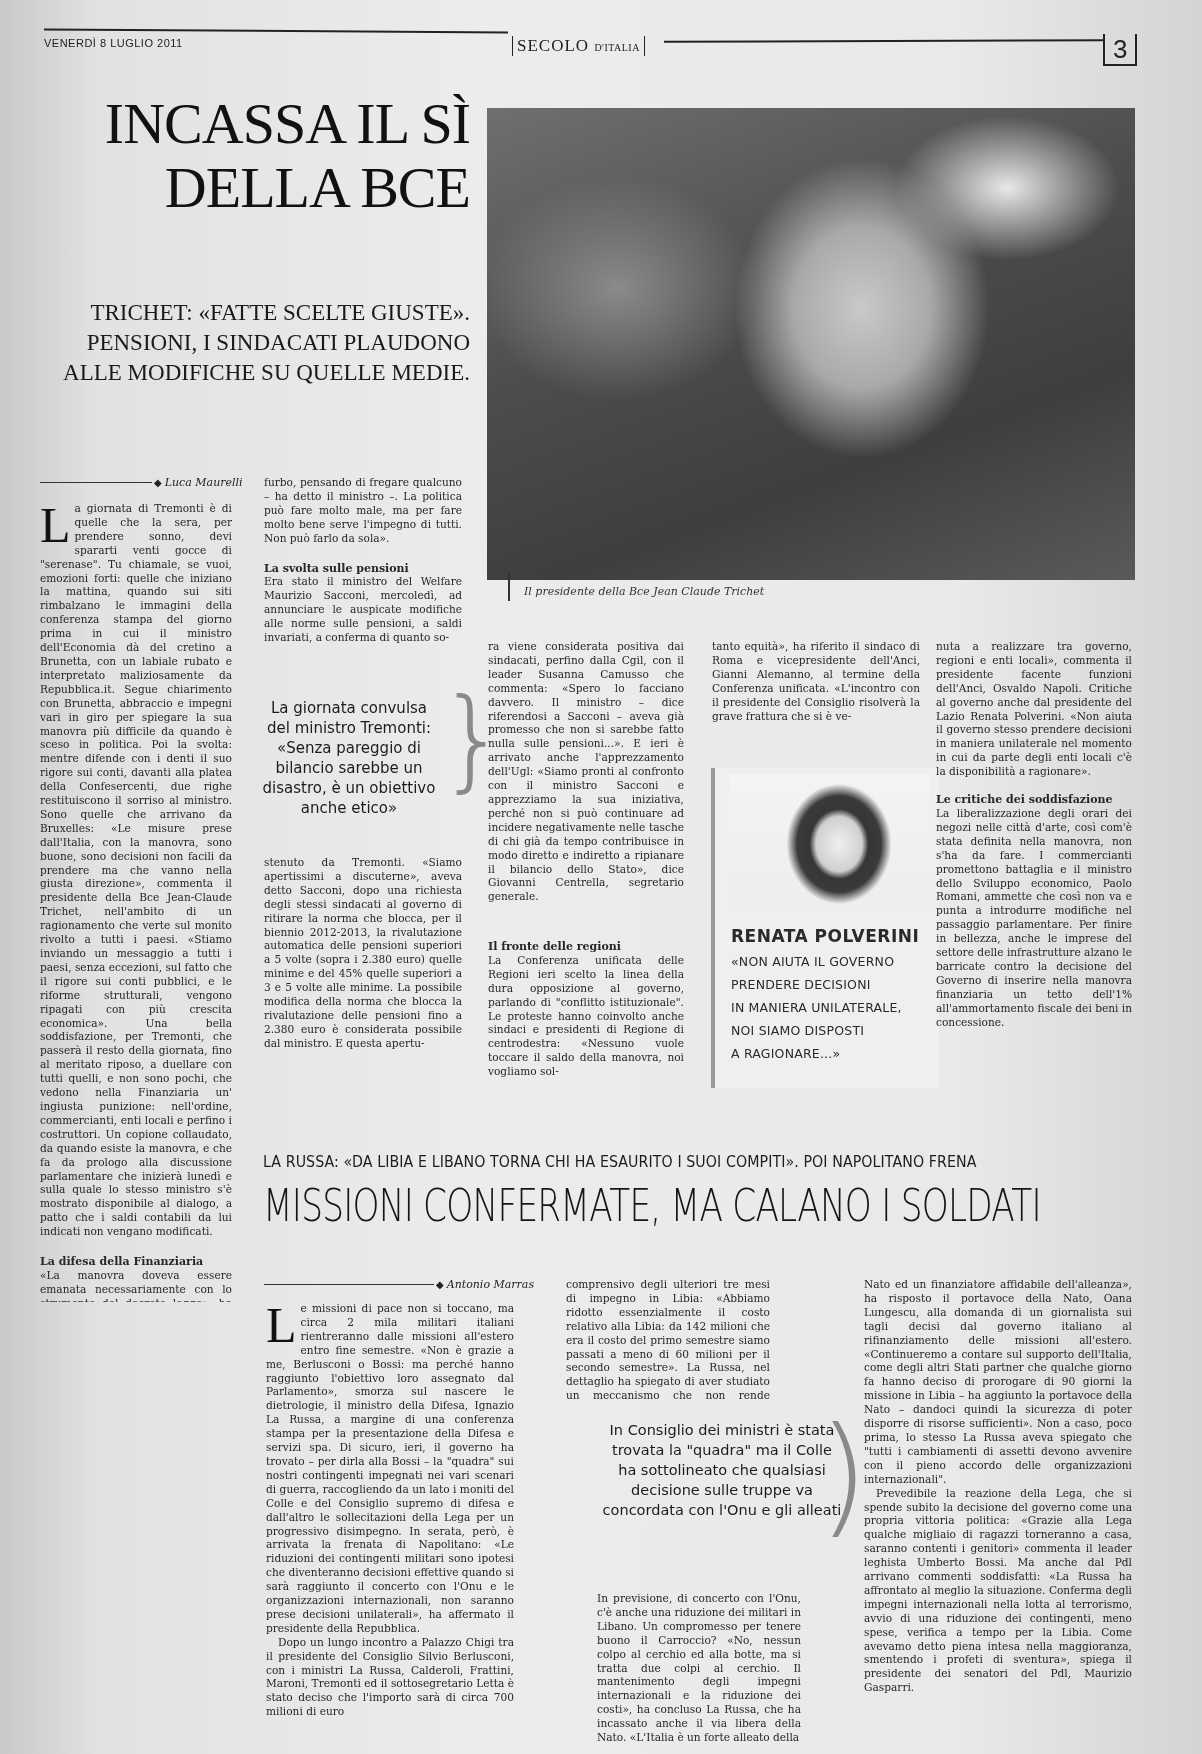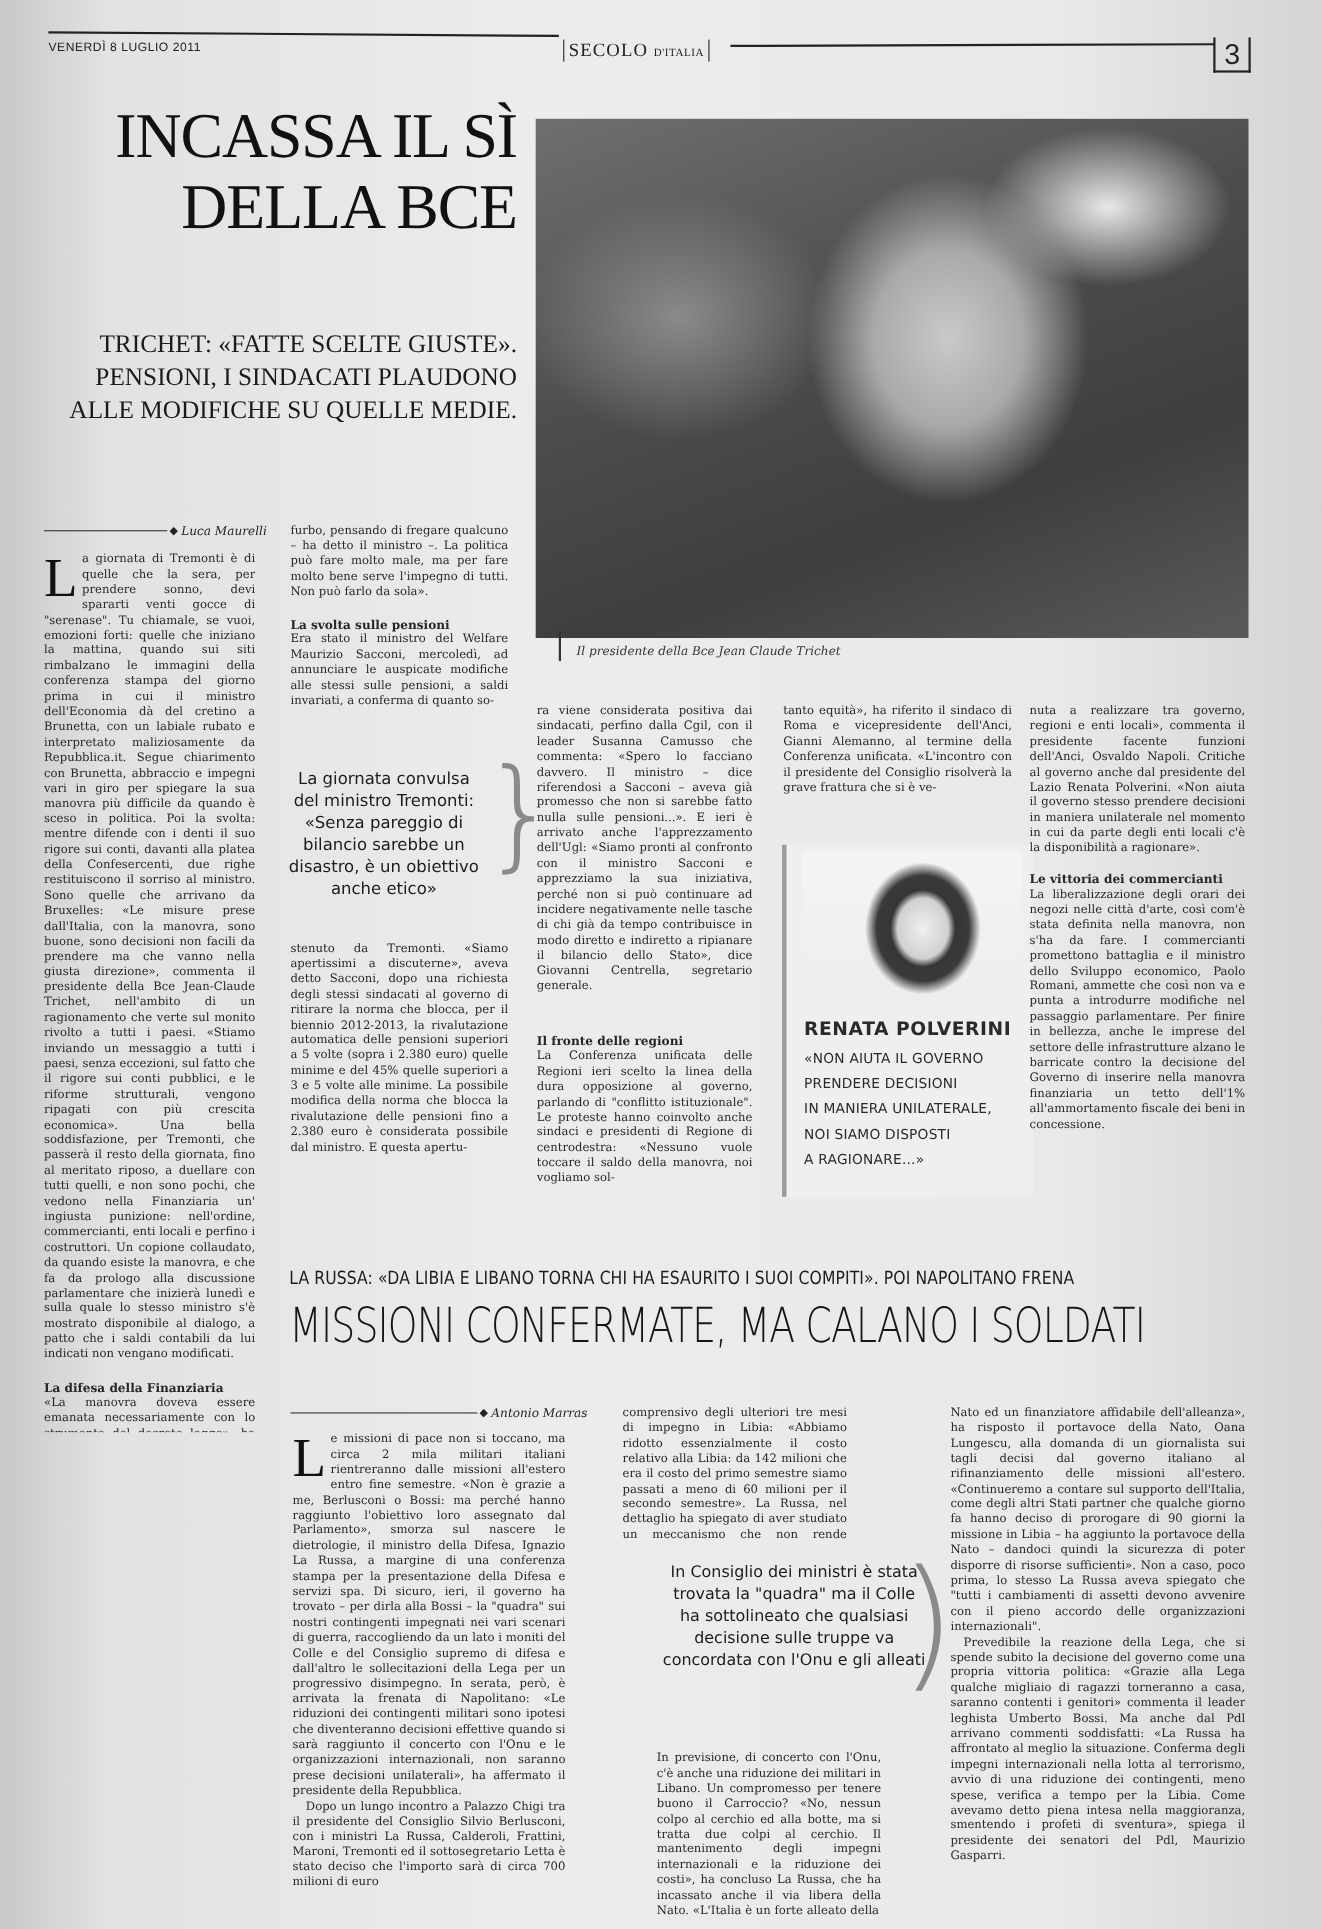--- a/index.html
+++ b/index.html
@@ -94,21 +94,21 @@
     <p>a giornata di Tremonti è di quelle che la sera, per prendere sonno, devi spararti venti gocce di "serenase". Tu chiamale, se vuoi, emozioni forti: quelle che iniziano la mattina, quando sui siti rimbalzano le immagini della conferenza stampa del giorno prima in cui il ministro dell'Economia dà del cretino a Brunetta, con un labiale rubato e interpretato maliziosamente da Repubblica.it. Segue chiarimento con Brunetta, abbraccio e impegni vari in giro per spiegare la sua manovra più difficile da quando è sceso in politica. Poi la svolta: mentre difende con i denti il suo rigore sui conti, davanti alla platea della Confesercenti, due righe restituiscono il sorriso al ministro. Sono quelle che arrivano da Bruxelles: «Le misure prese dall'Italia, con la manovra, sono buone, sono decisioni non facili da prendere ma che vanno nella giusta direzione», commenta il presidente della Bce Jean-Claude Trichet, nell'ambito di un ragionamento che verte sul monito rivolto a tutti i paesi. «Stiamo inviando un messaggio a tutti i paesi, senza eccezioni, sul fatto che il rigore sui conti pubblici, e le riforme strutturali, vengono ripagati con più crescita economica». Una bella soddisfazione, per Tremonti, che passerà il resto della giornata, fino al meritato riposo, a duellare con tutti quelli, e non sono pochi, che vedono nella Finanziaria un' ingiusta punizione: nell'ordine, commercianti, enti locali e perfino i costruttori. Un copione collaudato, da quando esiste la manovra, e che fa da prologo alla discussione parlamentare che inizierà lunedì e sulla quale lo stesso ministro s'è mostrato disponibile al dialogo, a patto che i saldi contabili da lui indicati non vengano modificati.</p>
     <p class="sect">La difesa della Finanziaria</p>
     <p>«La manovra doveva essere emanata necessariamente con lo strumento del decreto legge», ha esordito Tremonti all'assemblea della Coldiretti: «Un dì lo puoi emendare e correggere ma pensare che si entri in autunno con i saldi aperti non è cosa positiva», ha spiegato ancora il ministro difendendo la linea del rigore. «Non possiamo fare più debito di quello che possiamo sostenere, non possiamo girare il debito sui nostri figli», ha incalzato la platea. Le sue parole sono risuonate categoriche e in parte anche rassicuranti, quando si è appellato al senso di responsabilità collettivo. «Senza pareggio di bilancio c'è solo il disastro. Il pareggio non è solo un obiettivo politico ma etico. Sei più serio se dai l'idea che non fai il furbo e fai il bene comune. È un'idea che vince. Se servi il Paese fai le cose che credi siano giuste e non fai il</p>
   </div>
   <div class="col" style="left:40px; top:1302px; width:192px; height:440px; overflow:hidden;">
   </div>
 
   <div class="col" style="left:264px; top:476px; width:198px; height:196px; overflow:hidden;">
     <p>furbo, pensando di fregare qualcuno – ha detto il ministro –. La politica può fare molto male, ma per fare molto bene serve l'impegno di tutti. Non può farlo da sola».</p>
     <p class="sect">La svolta sulle pensioni</p>
-    <p>Era stato il ministro del Welfare Maurizio Sacconi, mercoledì, ad annunciare le auspicate modifiche alle stessi sulle pensioni, a saldi invariati, a conferma di quanto so-</p>
+    <p>Era stato il ministro del Welfare Maurizio Sacconi, mercoledì, ad annunciare le auspicate modifiche alle norme sulle pensioni, a saldi invariati, a conferma di quanto so-</p>
   </div>
   <div class="pull" style="left:262px; top:698px; width:174px;">La giornata convulsa del ministro Tremonti: «Senza pareggio di bilancio sarebbe un disastro, è un obiettivo anche etico»</div>
   <div class="brace" style="left:438px; top:684px; font-size:110px; line-height:110px;">}</div>
   <div class="col" style="left:264px; top:856px; width:198px; height:250px; overflow:hidden;">
     <p>stenuto da Tremonti. «Siamo apertissimi a discuterne», aveva detto Sacconi, dopo una richiesta degli stessi sindacati al governo di ritirare la norma che blocca, per il biennio 2012-2013, la rivalutazione automatica delle pensioni superiori a 5 volte (sopra i 2.380 euro) quelle minime e del 45% quelle superiori a 3 e 5 volte alle minime. La possibile modifica della norma che blocca la rivalutazione delle pensioni fino a 2.380 euro è considerata possibile dal ministro. E questa apertu-</p>
   </div>
 
   <div class="col" style="left:488px; top:640px; width:196px; height:302px; overflow:hidden;">
     <p>ra viene considerata positiva dai sindacati, perfino dalla Cgil, con il leader Susanna Camusso che commenta: «Spero lo facciano davvero. Il ministro – dice riferendosi a Sacconi – aveva già promesso che non si sarebbe fatto nulla sulle pensioni...». E ieri è arrivato anche l'apprezzamento dell'Ugl: «Siamo pronti al confronto con il ministro Sacconi e apprezziamo la sua iniziativa, perché non si può continuare ad incidere negativamente nelle tasche di chi già da tempo contribuisce in modo diretto e indiretto a ripianare il bilancio dello Stato», dice Giovanni Centrella, segretario generale.</p>
   </div>
@@ -128,21 +128,21 @@
       <div>«Non aiuta il governo</div>
       <div>prendere decisioni</div>
       <div>in maniera unilaterale,</div>
       <div>noi siamo disposti</div>
       <div>a ragionare...»</div>
     </div>
   </div>
 
   <div class="col" style="left:936px; top:640px; width:196px; height:450px; overflow:hidden;">
     <p>nuta a realizzare tra governo, regioni e enti locali», commenta il presidente facente funzioni dell'Anci, Osvaldo Napoli. Critiche al governo anche dal presidente del Lazio Renata Polverini. «Non aiuta il governo stesso prendere decisioni in maniera unilaterale nel momento in cui da parte degli enti locali c'è la disponibilità a ragionare».</p>
-    <p class="sect" style="margin-top:14px;">Le vittoria dei commercianti</p>
+    <p class="sect" style="margin-top:14px;">Le critiche dei soddisfazione</p>
     <p>La liberalizzazione degli orari dei negozi nelle città d'arte, così com'è stata definita nella manovra, non s'ha da fare. I commercianti promettono battaglia e il ministro dello Sviluppo economico, Paolo Romani, ammette che così non va e punta a introdurre modifiche nel passaggio parlamentare. Per finire in bellezza, anche le imprese del settore delle infrastrutture alzano le barricate contro la decisione del Governo di inserire nella manovra finanziaria un tetto dell'1% all'ammortamento fiscale dei beni in concessione.</p>
   </div>
 
   <div class="kicker">LA RUSSA: «DA LIBIA E LIBANO TORNA CHI HA ESAURITO I SUOI COMPITI». POI NAPOLITANO FRENA</div>
   <div class="h2">MISSIONI CONFERMATE, MA CALANO I SOLDATI</div>
 
   <div class="byline" style="left:264px; top:1278px;">
     <span class="rule" style="width:170px;"></span>
     <span class="diamond">◆</span>
     <span>Antonio Marras</span>

